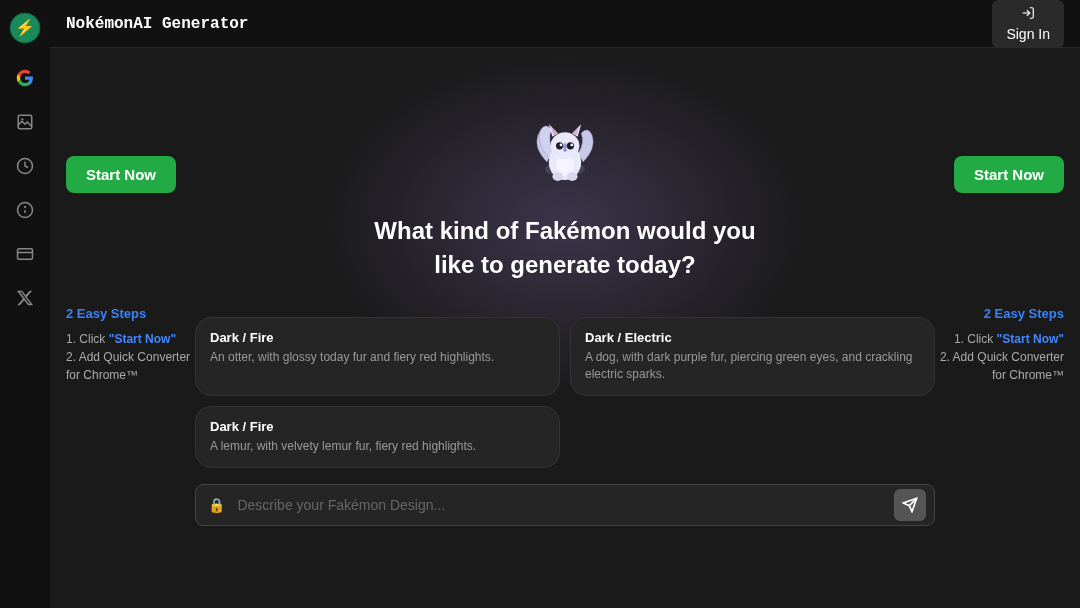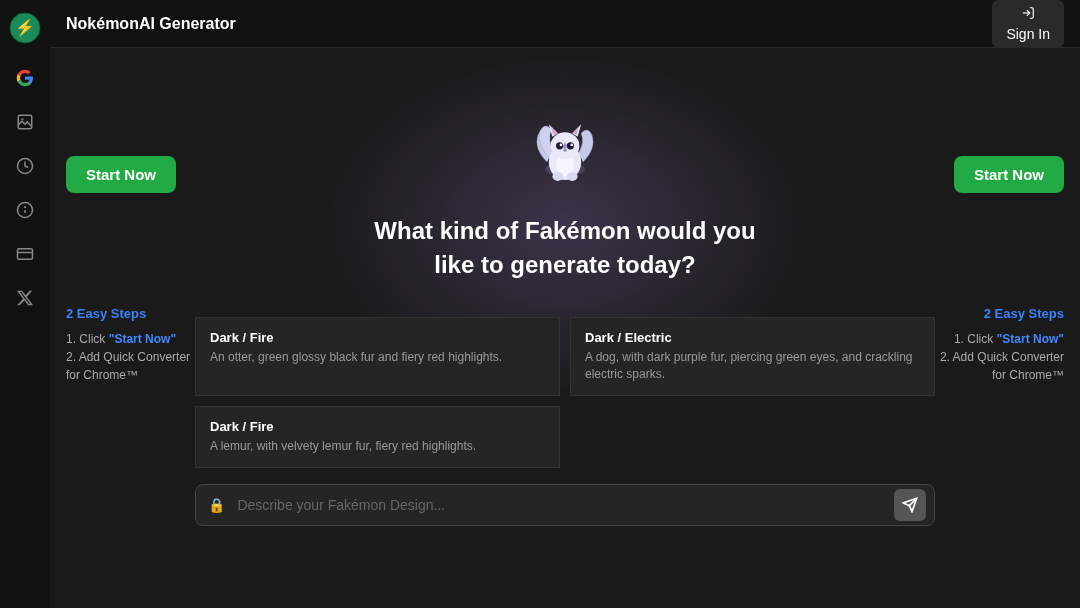--- a/index.html
+++ b/index.html
@@ -60,20 +60,21 @@
       padding: 0 16px;
       background-color: #111111;
       border-bottom: 1px solid #2a2a2a;
       justify-content: space-between;
     }
 
     .topbar-title {
       font-size: 16px;
       font-weight: 600;
       color: #ffffff;
+      font-family: Liberation Mono, monospace;
     }
 
     .sign-in-btn {
       background: #2a2a2a;
       border: none;
       color: #ffffff;
       padding: 6px 14px;
       border-radius: 6px;
       cursor: pointer;
       font-size: 14px;
@@ -204,21 +205,21 @@
     .picks-grid {
       display: grid;
       grid-template-columns: 1fr 1fr;
       gap: 10px;
       margin-bottom: 16px;
     }
 
     .pick-card {
       background: #252525;
       border: 1px solid #333;
-      border-radius: 0;
+      border-radius: 16px;
       padding: 12px 14px;
       cursor: pointer;
     }
 
     .pick-type {
       font-size: 13px;
       font-weight: 700;
       color: #ffffff;
       margin-bottom: 4px;
     }
@@ -422,21 +423,21 @@
       <div class="main-heading">
         <span>What kind of Fakémon would you</span><br>
         <span>like to generate today?</span>
       </div>
 
       <div class="quick-picks">
         <div class="picks-grid">
 
         <div class="pick-card">
       <div class="pick-type">Dark / Fire</div>
-      <div class="pick-desc">An otter, green glossy black fur and fiery red highlights.</div>
+      <div class="pick-desc">An otter, with glossy today fur and fiery red highlights.</div>
     </div>
             <div class="pick-card">
       <div class="pick-type">Dark / Electric</div>
       <div class="pick-desc">A dog, with dark purple fur, piercing green eyes, and crackling electric sparks.</div>
     </div>
             <div class="pick-card">
       <div class="pick-type">Dark / Fire</div>
       <div class="pick-desc">A lemur, with velvety lemur fur, fiery red highlights.</div>
     </div>
           </div>

